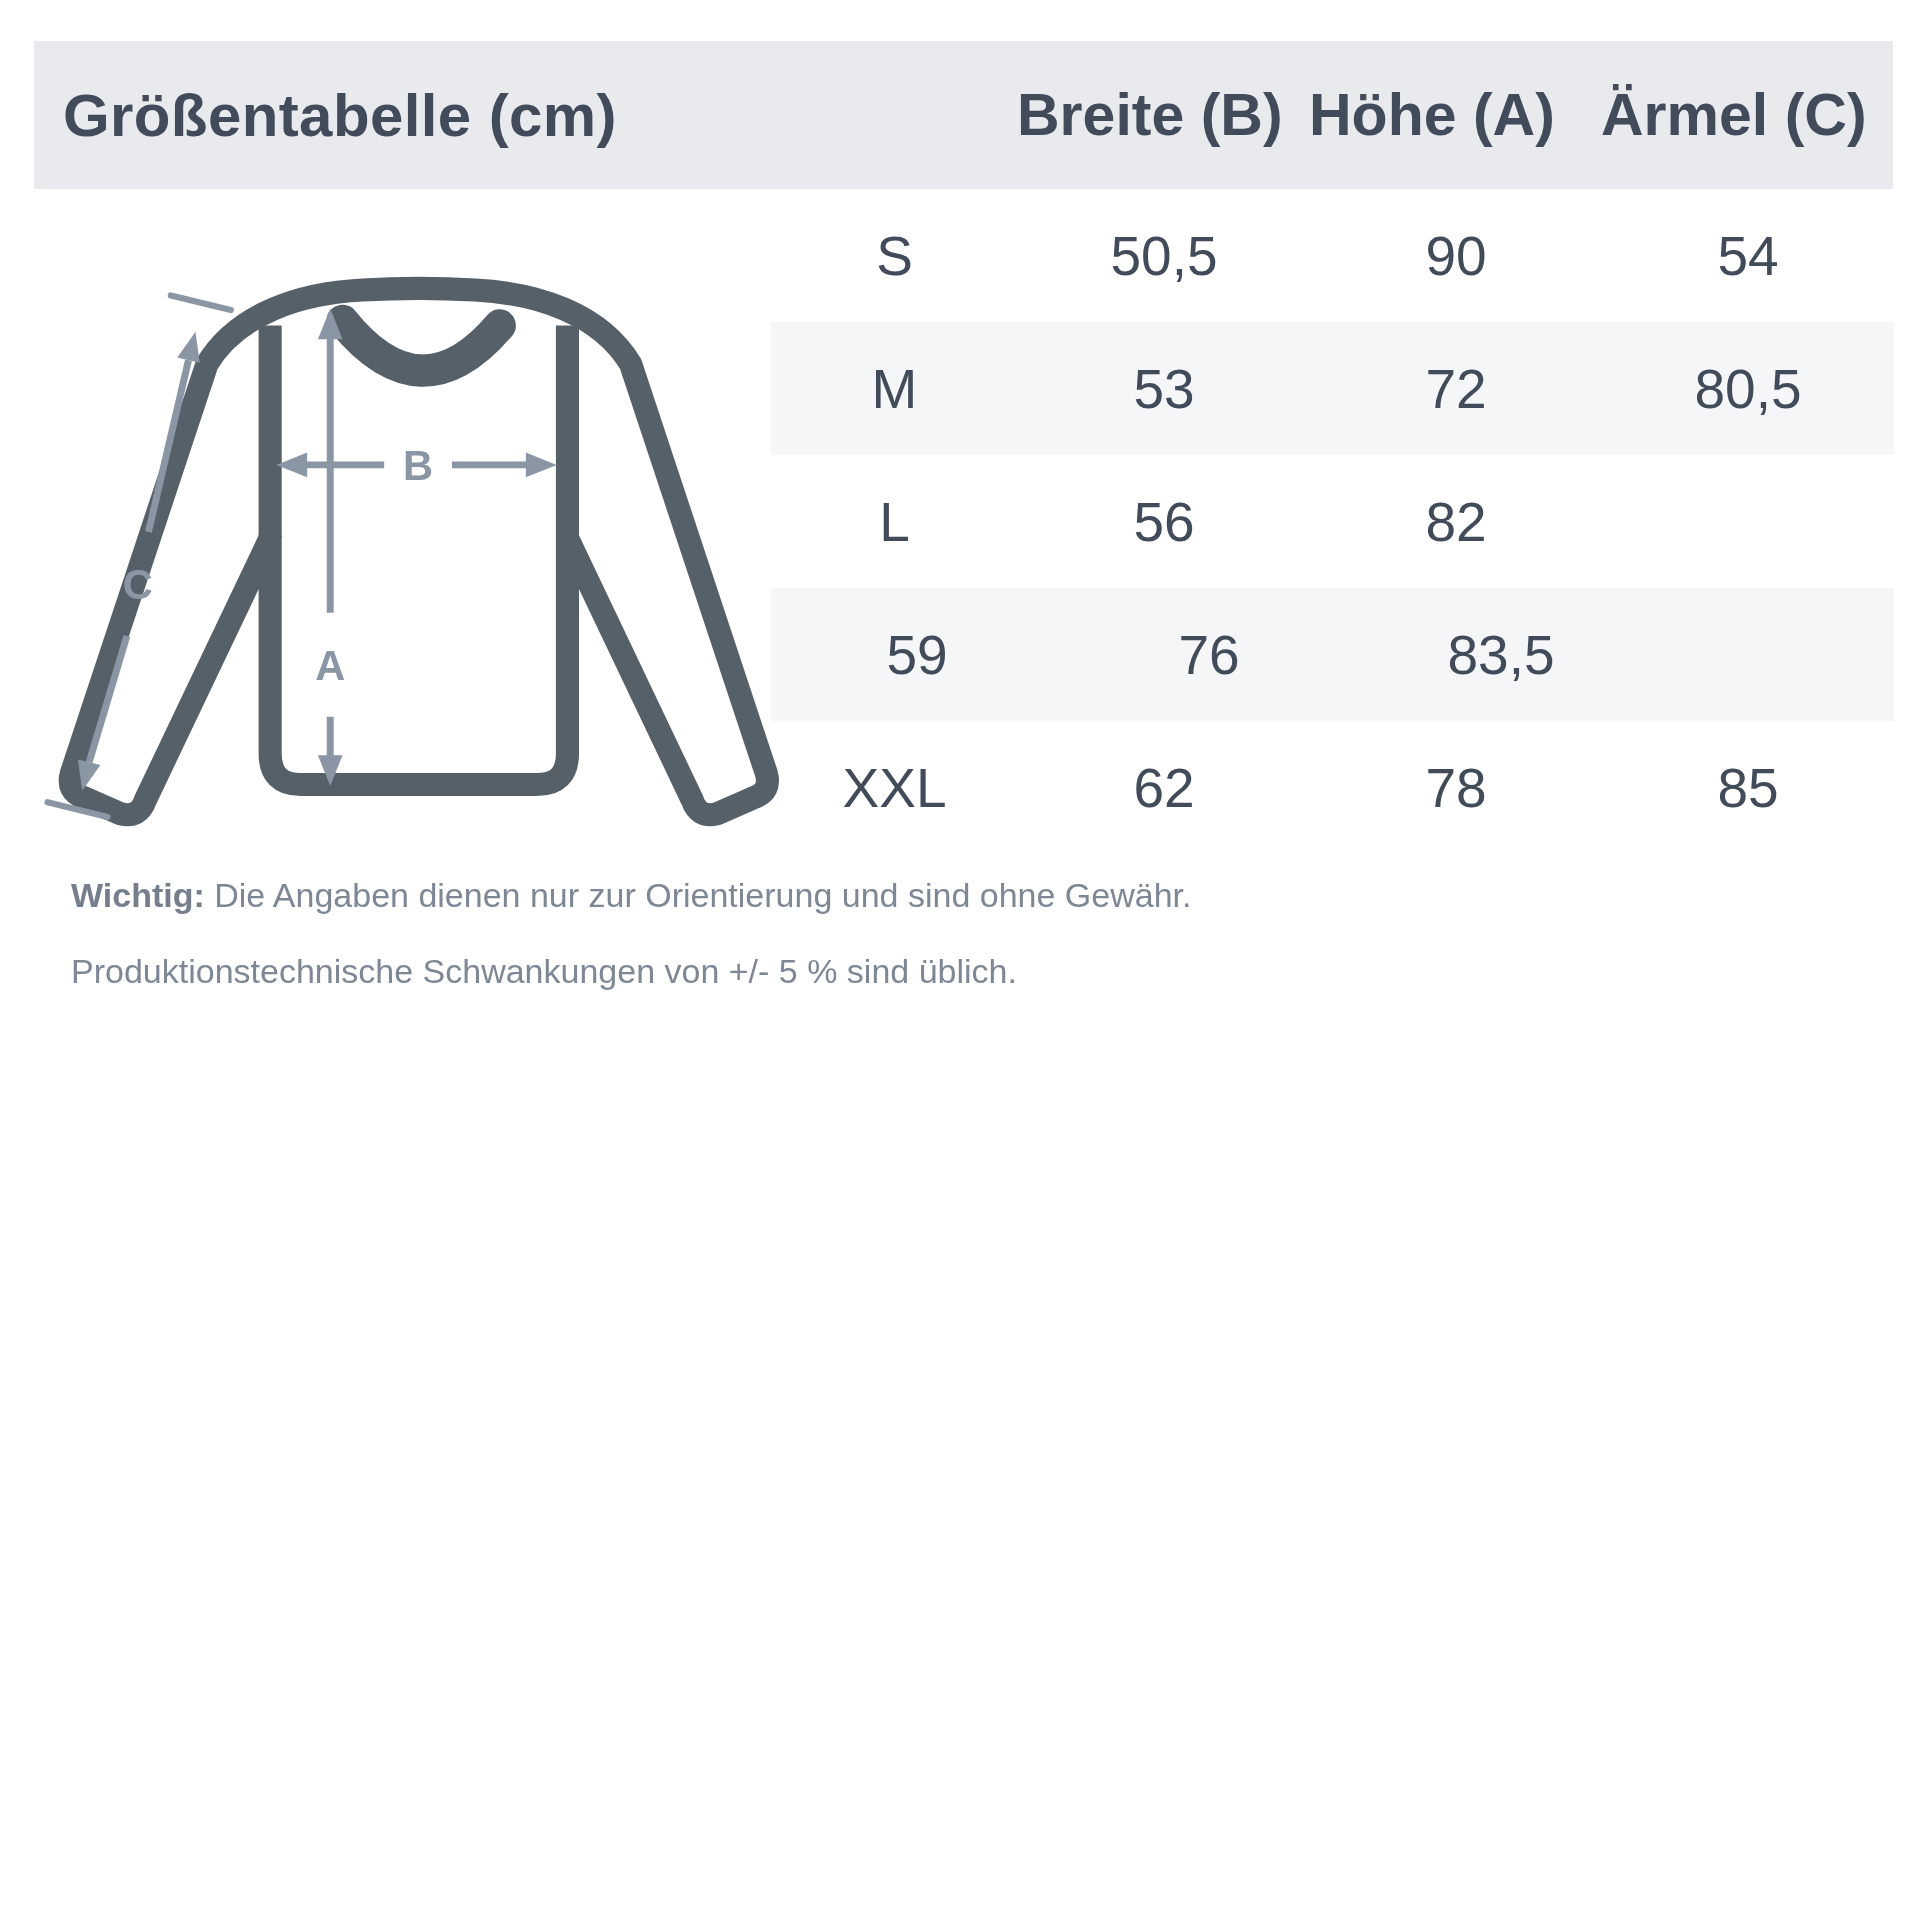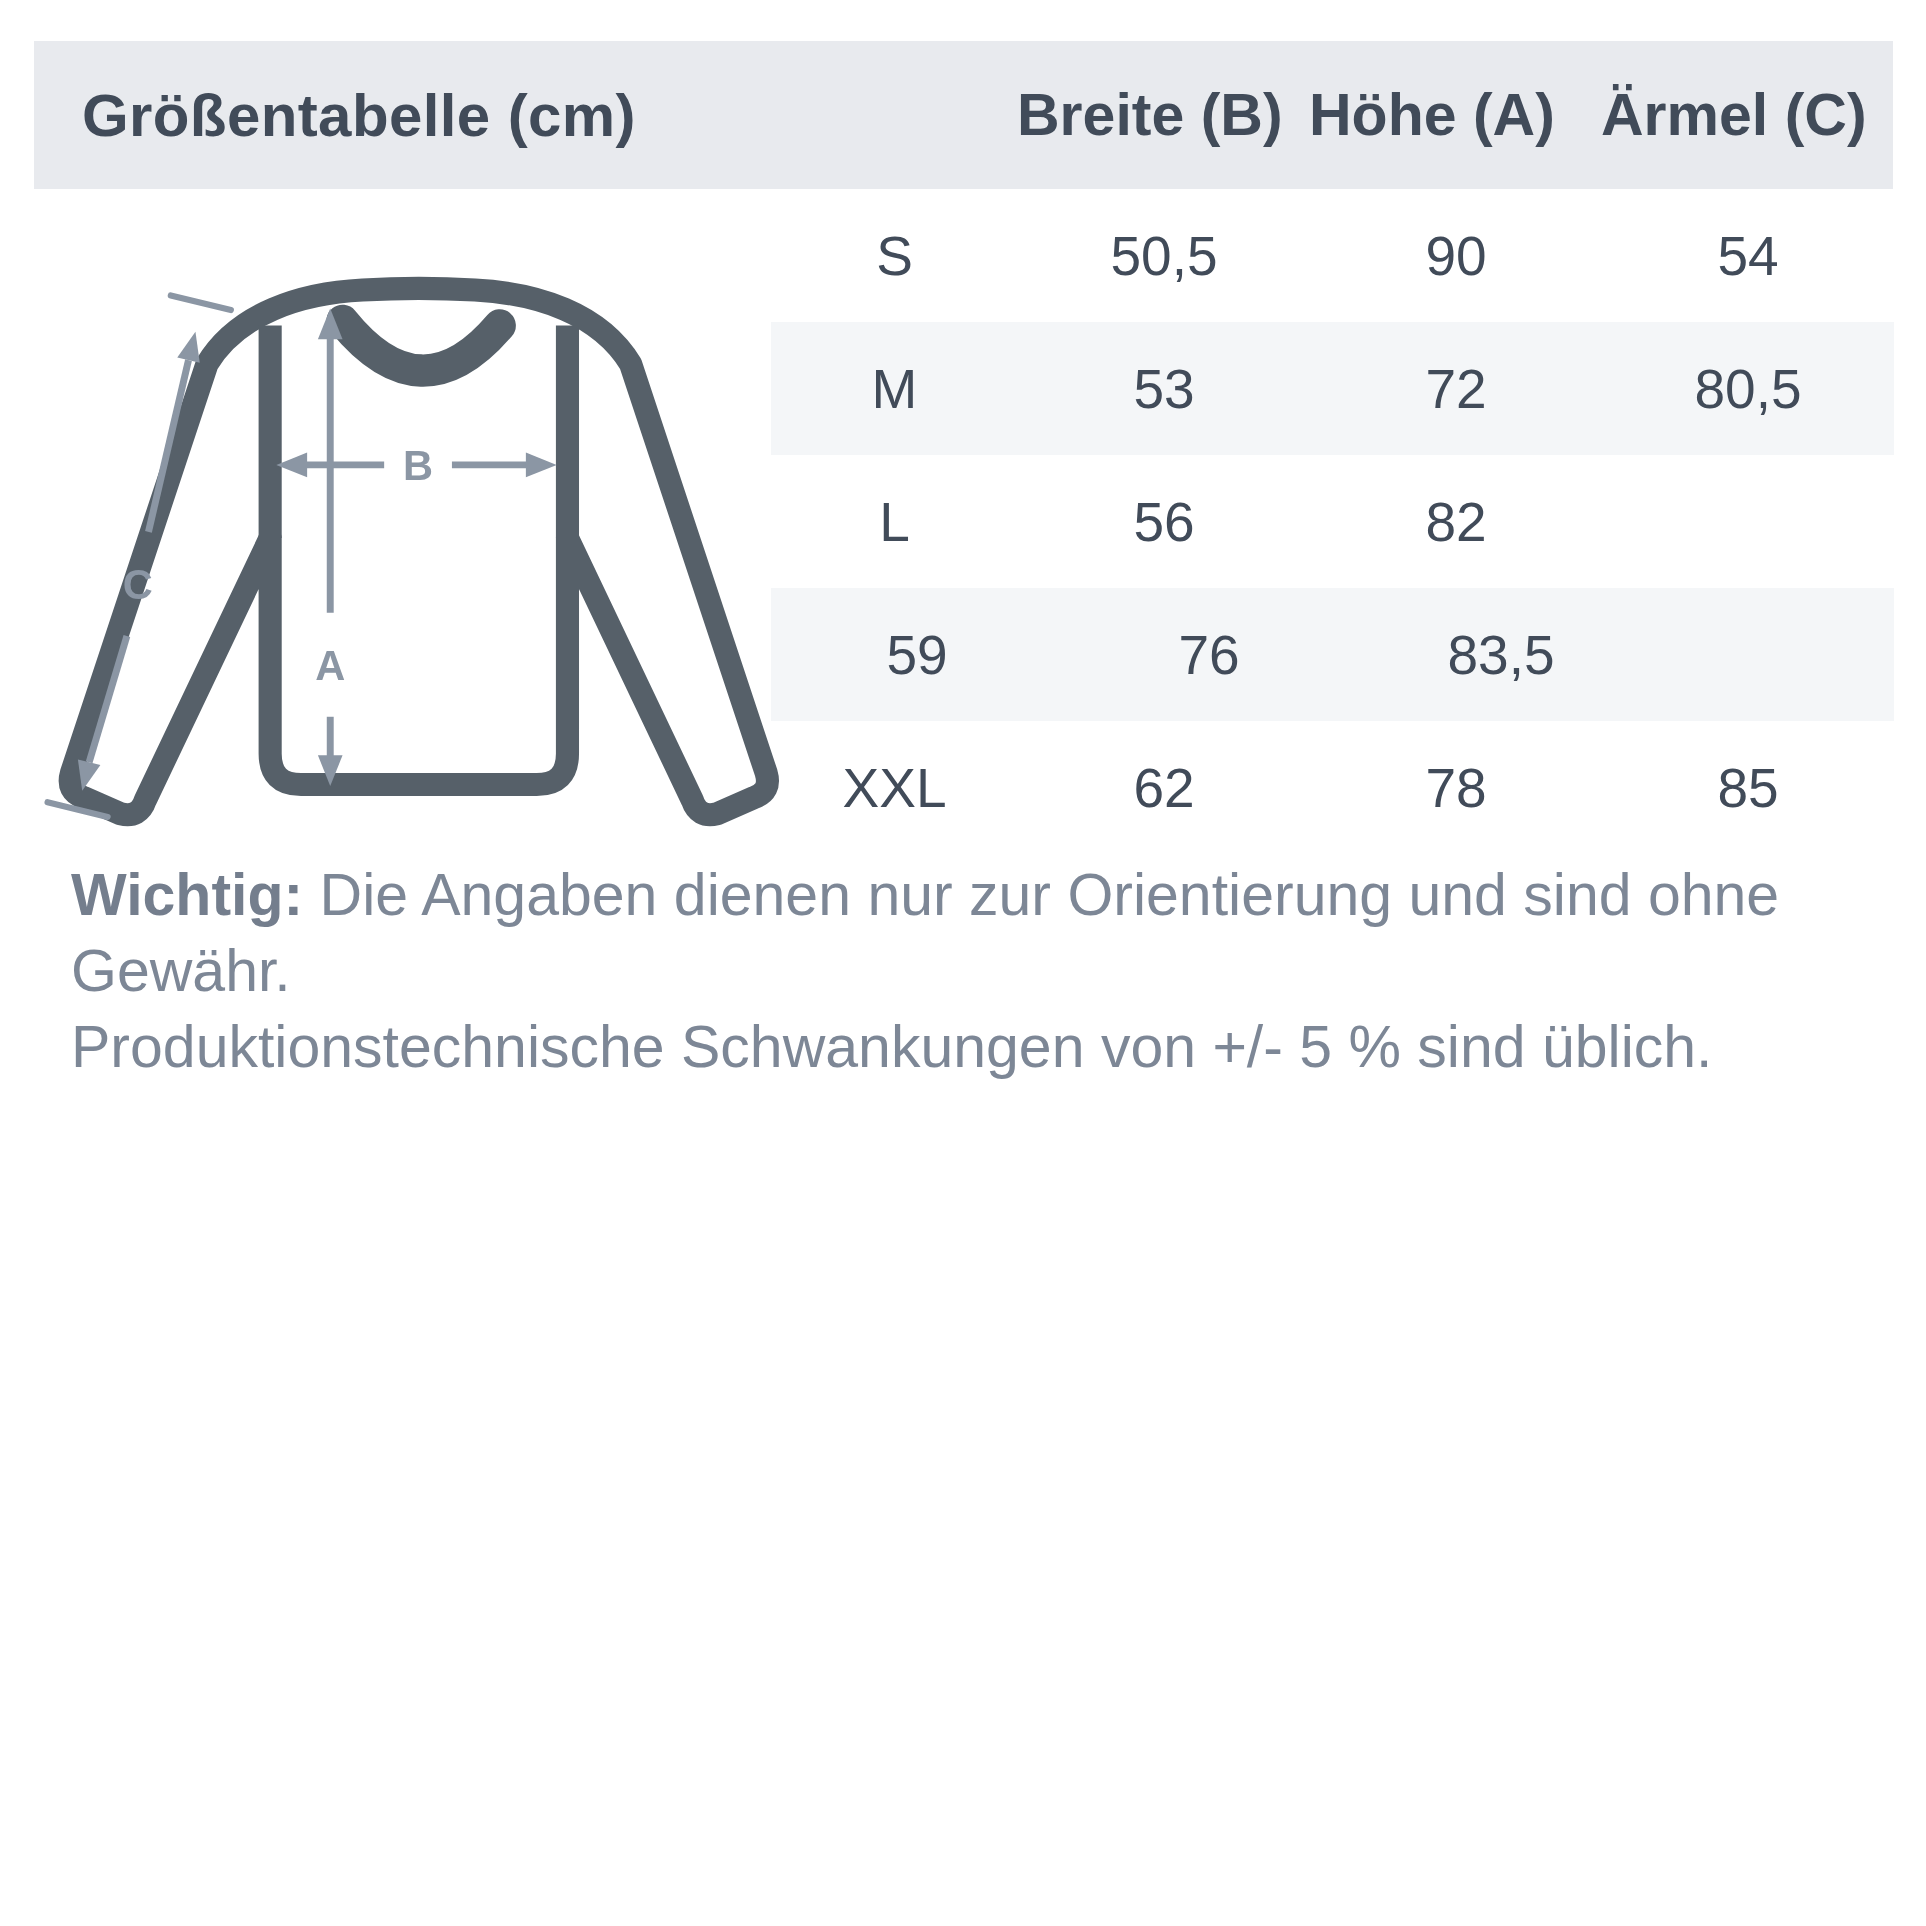--- a/index.html
+++ b/index.html
@@ -26,21 +26,21 @@
     top: 41px;
     width: 1859px;
     height: 148px;
     background: #e8eaee;
     display: flex;
     align-items: center;
   }
   .band .title {
     width: 983px;
     box-sizing: border-box;
-    padding-left: 48px;
+    padding-left: 29px;
     font-size: 60px;
     font-weight: bold;
     color: #414b59;
     letter-spacing: 0.4px;
     white-space: nowrap;
   }
   .band .colhead {
     width: 292px;
     text-align: left;
     font-size: 59px;
@@ -85,21 +85,21 @@
     font-size: 54px;
     font-weight: 600;
     fill: #8b96a4;
   }
   
   .note {
     position: absolute;
     left: 71px;
     top: 857px;
     width: 1795px;
-    font-size: 59px;
+    font-size: 34px;
     line-height: 76px;
     color: #7d8796;
   }
   .note .em {
     font-weight: bold;
     color: #747e8d;
   }
 </style>
 </head>
 <body>

